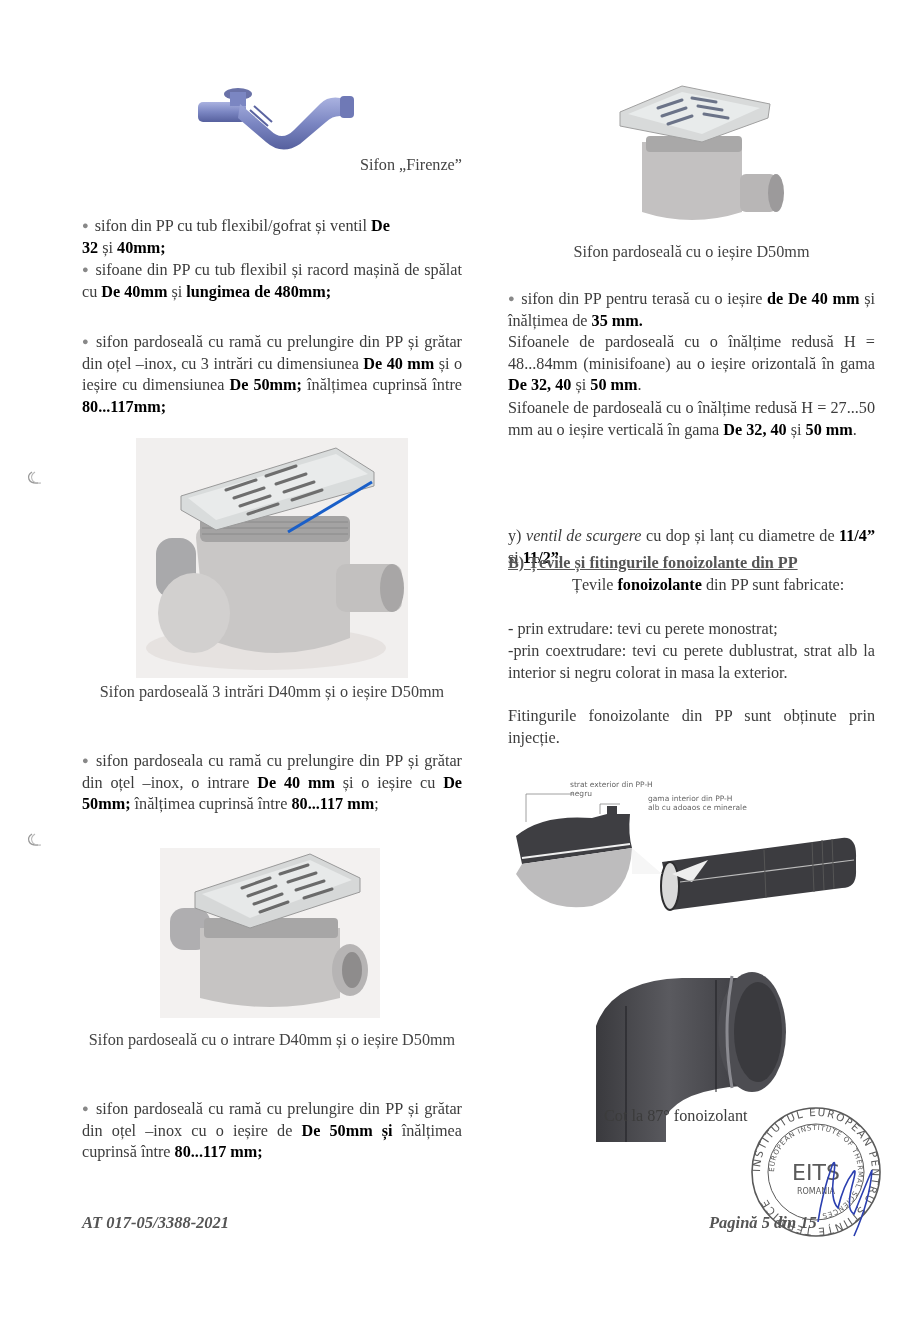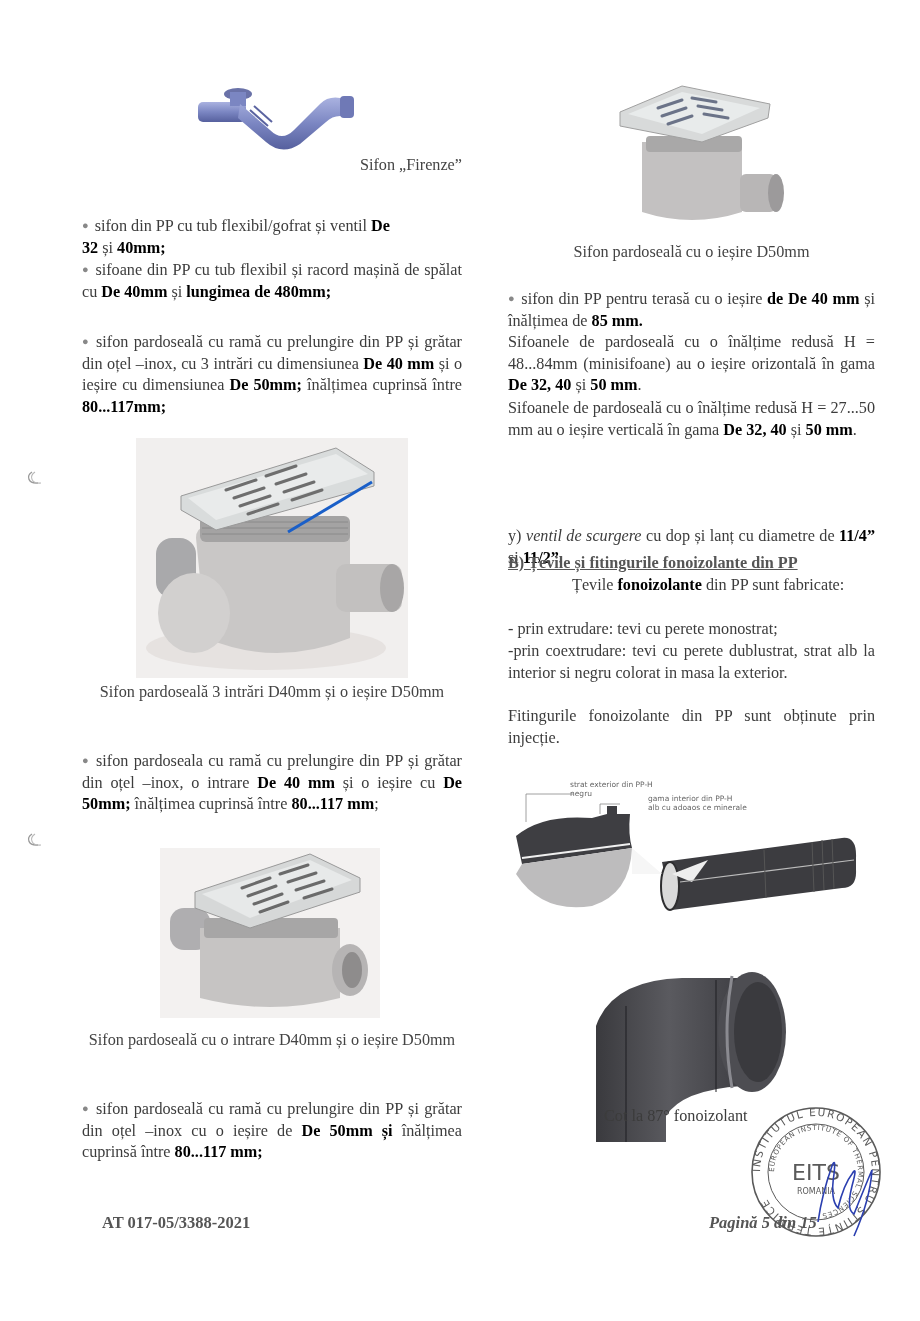--- a/index.html
+++ b/index.html
@@ -10,21 +10,21 @@
   }
   .col { position: absolute; }
   .col-left { left: 82px; top: 0; width: 380px; }
   .col-right { left: 508px; top: 0; width: 367px; }
   .abs { position: absolute; }
   .caption { text-align: center; color: #444; }
   .para { text-align: justify; }
   .para b { color: #000000; font-weight: bold; }
   .bullet { color: #888; font-size: 11px; vertical-align: 2px; margin-right: 6px; }
   .hole { position: absolute; left: 24px; width: 22px; height: 16px; }
-  .footer-left { position: absolute; left: 82px; top: 1212px; font-weight: bold; font-size: 16.5px; color: #555; margin-left: 20px; }
+  .footer-left { position: absolute; left: 82px; top: 1212px; font-style: italic; font-weight: bold; font-size: 16.5px; color: #555; }
   .footer-right { position: absolute; left: 709px; top: 1212px; font-style: italic; font-weight: bold; font-size: 16.5px; color: #555; }
   .heading-b { font-weight: bold; text-decoration: underline; color: #555; }
   .label-small { font-family: "DejaVu Sans", sans-serif; font-size: 7.5px; line-height: 9px; color: #666; }
 </style>
 </head>
 <body>
 
 <svg class="hole" style="top:470px" viewBox="0 0 22 16">
   <path d="M8 2 C2 6 4 14 14 13" stroke="#9a9a9a" stroke-width="1.3" fill="none"></path>
   <path d="M11 2 C5 6 7 14 17 13" stroke="#b8b8b8" stroke-width="1.1" fill="none"></path>
@@ -144,21 +144,21 @@
       <line x1="66" y1="42" x2="90" y2="34"></line>
         <line x1="102" y1="32" x2="126" y2="36"></line>
     </g>
     <rect x="138" y="92" width="36" height="38" rx="6" fill="#b8b6b6"></rect>
     <ellipse cx="174" cy="111" rx="8" ry="19" fill="#9c9a9b"></ellipse>
   </svg>
 
   <div class="abs caption" style="left:0; top:242px; width:367px;">Sifon pardoseală cu o ieșire D50mm</div>
 
   <div class="abs para" style="left:0; top:288px; width:367px;">
-    <span class="bullet">●</span><span>sifon din PP pentru terasă cu o ieșire </span><b>de De 40 mm</b><span> și înălțimea de </span><b>85 mm.</b>
+    <span class="bullet">●</span><span>sifon din PP pentru terasă cu o ieșire </span><b>de De 40 mm</b><span> și înălțimea de </span><b>35 mm.</b>
   </div>
 
   <div class="abs para" style="left:0; top:332px; width:367px;">
     <span>Sifoanele de pardoseală cu o înălțime redusă H = 48...84mm (minisifoane) au o ieșire orizontală în gama </span><b>De 32, 40</b><span> și </span><b>50 mm</b><span>.</span>
   </div>
 
   <div class="abs para" style="left:0; top:398px; width:367px;">
     <span>Sifoanele de pardoseală cu o înălțime redusă H = 27...50 mm au o ieșire verticală în gama </span><b>De 32, 40</b><span> și </span><b>50 mm</b><span>.</span>
   </div>
 

